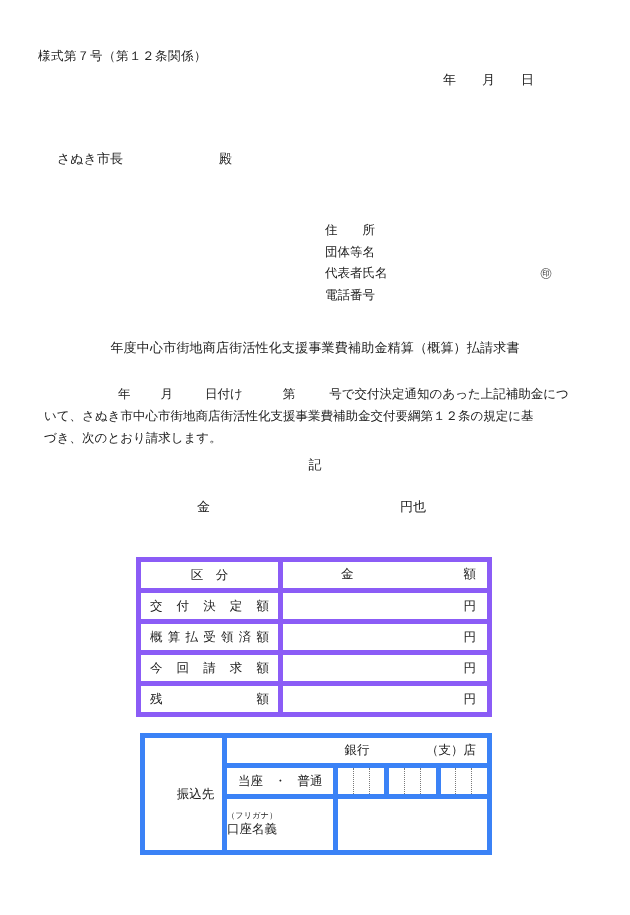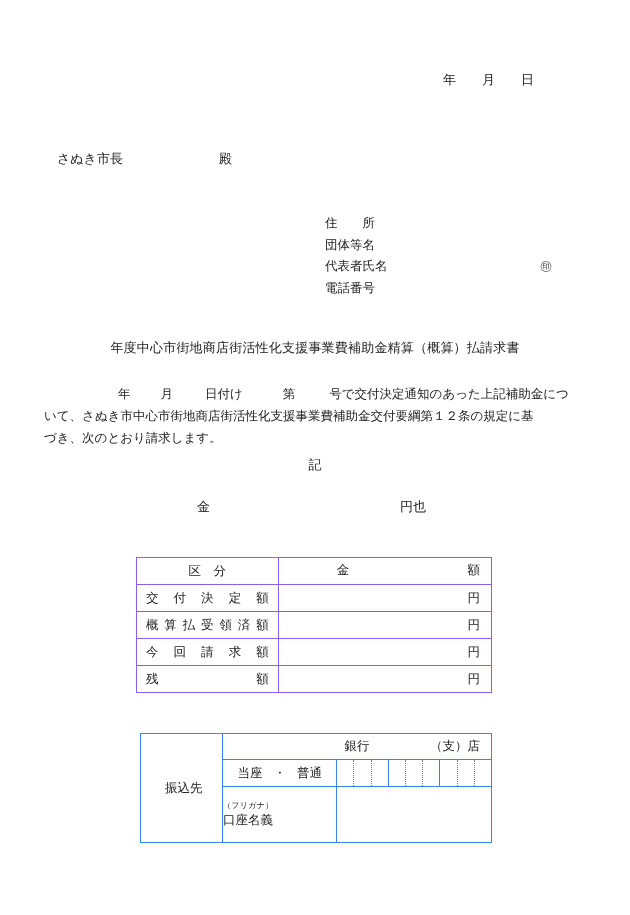--- a/index.html
+++ b/index.html
@@ -45,21 +45,21 @@
     left: 57px;
     top: 150px;
     font-size: 13px;
   }
   .addressee .spacer { display: inline-block; width: 96px; }
 
   
   .applicant {
     position: absolute;
     left: 325px;
-    top: 212px;
+    top: 219px;
     font-size: 12.5px;
     line-height: 21.5px;
   }
   .applicant .row { position: relative; height: 21.5px; }
   .seal {
     position: absolute;
     left: 215px;
     top: 1px;
     font-size: 12px;
   }
@@ -110,21 +110,21 @@
   
   .main-table {
     position: absolute;
     left: 136px;
     top: 557px;
     width: 356px;
     border-collapse: collapse;
     font-size: 12.5px;
   }
   .main-table td {
-    border: 1px solid #8b5cf6;
+    border: 5px solid #8b5cf6;
     height: 26px;
     padding: 0;
   }
   .main-table .c-label {
     width: 132px;
     text-align: center;
     padding: 0 9px;
   }
   .main-table .c-amount {
     width: 222px;
@@ -152,26 +152,27 @@
   
   .bank-table {
     position: absolute;
     left: 140px;
     top: 733px;
     width: 352px;
     border-collapse: collapse;
     font-size: 12.5px;
   }
   .bank-table td {
-    border: 1px solid #3b82f6;
+    border: 5px solid #3b82f6;
     padding: 0;
+    font-family: Liberation Mono, monospace;
   }
   .bank-table .furikomi {
     width: 62px;
-    text-align: left;
+    text-align: center;
     vertical-align: middle;
     padding-left: 24px;
   }
   .bank-row-1 { height: 25px; }
   .bank-row-2 { height: 26px; }
   .bank-row-3 { height: 56px; }
 
   .bank-name-cell {
     position: relative;
     height: 25px;
@@ -224,20 +225,21 @@
     display: block;
     font-size: 12.5px;
   }
   .meigi-blank { }
 </style>
 </head>
 <body>
 
 <div class="page">
 
+  <div class="abs form-no">様式第７号（第１２条関係）</div>
 
   <div class="abs date-line">
     <span>年</span><span class="gap"></span><span>月</span><span class="gap"></span><span>日</span>
   </div>
 
   <div class="abs addressee">
     <span>さぬき市長</span><span class="spacer"></span><span>殿</span>
   </div>
 
   <div class="applicant">

